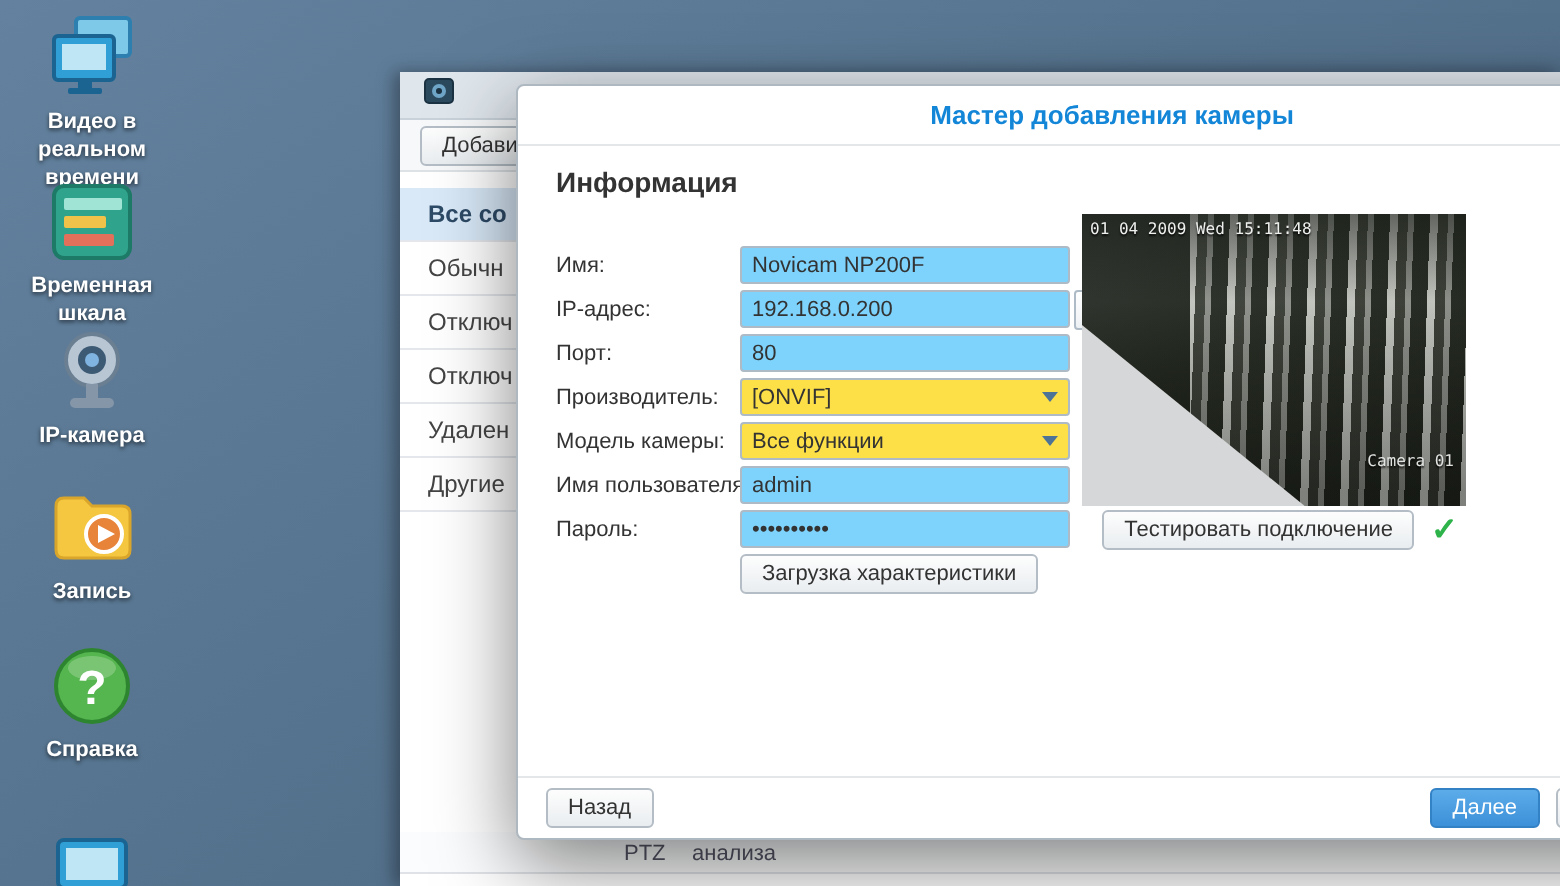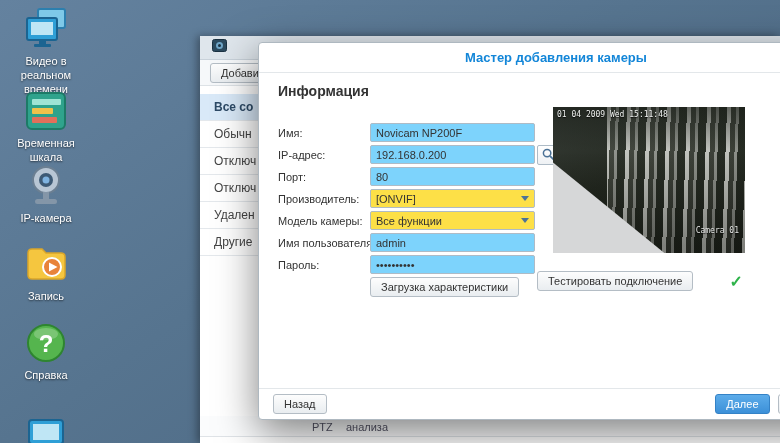--- a/index.html
+++ b/index.html
@@ -7,21 +7,21 @@
   .screen {
     position:relative; width:780px; height:443px; overflow:hidden;
     font-family:"Liberation Sans", sans-serif;
     background:linear-gradient(145deg,#64829f 0%,#56748f 45%,#4a647e 100%);
   }
 
   
   .dt-item { position:absolute; left:0; width:92px; text-align:center; cursor:pointer; }
   .dt-icon { width:46px; height:46px; margin:0 auto; }
   .dt-label { margin-top:3px; font-size:11px; line-height:1.25; color:#fff;
-              text-shadow:0 1px 2px rgba(0,0,0,.65); }
+              text-shadow:0 1px 2px rgba(0,0,0,.65);font-weight:bold; }
 
   
   .bg-window {
     position:absolute; left:200px; top:36px; right:0; bottom:0;
     background:#fff; box-shadow:-3px 0 8px rgba(0,0,0,.35);
   }
   .bg-titlebar { height:24px; background:#dfe6ec; border-bottom:1px solid #c9d2da;
                  display:flex; align-items:center; padding-left:12px; }
   .bg-toolbar { height:26px; background:#f6f8fa; border-bottom:1px solid #dde2e6;
                 display:flex; align-items:center; padding:0 10px; position:relative; }
@@ -67,38 +67,38 @@
          font-family:"Liberation Sans", sans-serif; font-size:11px; color:#333;
          padding:0 5px; background:#7dd3fc; }
   .search-btn { width:22px; height:20px; margin-left:2px; border:1px solid #aebbc6; border-radius:2px;
                 background:linear-gradient(#fff,#eef1f4); display:flex; align-items:center;
                 justify-content:center; cursor:pointer; }
   .dropdown { width:165px; height:19px; border:1px solid #aebbc6; border-radius:2px; background:#fde047;
               display:flex; align-items:center; justify-content:space-between; padding:0 5px;
               font-size:11px; color:#333; cursor:pointer; }
   .load-row { margin-top:2px; margin-left:92px; }
 
-  .preview { position:absolute; left:294px; top:64px; width:192px; height:146px; overflow:hidden;
+  .preview { position:absolute; left:282px; top:64px; width:192px; height:146px; overflow:hidden;
              background:linear-gradient(160deg,#3a403a 0%,#232820 45%,#141712 100%);text-decoration:underline; }
   .streaks { position:absolute; top:0; bottom:0; left:28%; right:0; opacity:.9;
              background:repeating-linear-gradient(92deg,
                rgba(242,243,238,.85) 0 4px, rgba(150,152,142,.25) 4px 9px,
                rgba(232,233,228,.6) 9px 12px, rgba(58,64,54,.25) 12px 20px); }
   .streak-fade { position:absolute; inset:0;
                  background:linear-gradient(180deg, rgba(18,22,16,.55) 0%, rgba(18,22,16,0) 30%,
                              rgba(8,10,6,.35) 95%); }
   .wedge { position:absolute; left:0; bottom:0; width:100%; height:100%; background:#d6d7d8;
            clip-path:polygon(0 38%, 58% 100%, 0 100%); }
   .ts { position:absolute; left:4px; top:3px; font-family:"DejaVu Sans Mono", monospace;
         font-size:8px; color:#eef0ee; text-shadow:0 1px 1px rgba(0,0,0,.8); }
   .cam { position:absolute; right:6px; bottom:18px; font-family:"DejaVu Sans Mono", monospace;
          font-size:8px; color:#e2e4e2; text-shadow:0 1px 1px rgba(0,0,0,.8); }
 
-  .test-wrap { position:absolute; left:278px; top:228px; width:206px;
-               display:flex; align-items:center; justify-content:space-between; gap:8px; }
+  .test-wrap { position:absolute; left:278px; top:212px; width:206px;
+               display:flex; align-items:center; justify-content:center; gap:8px; }
   .check { color:#2eb34a; font-size:16px; font-weight:bold; }
 
   .dlg-footer { position:absolute; left:0; right:0; bottom:0; height:31px;
                 border-top:1px solid #e3e7ea; display:flex; align-items:center;
                 justify-content:space-between; padding:0 14px;margin-top:12px; }
   .footer-right { display:flex; gap:8px; }
 </style>
 </head>
 <body>
 

